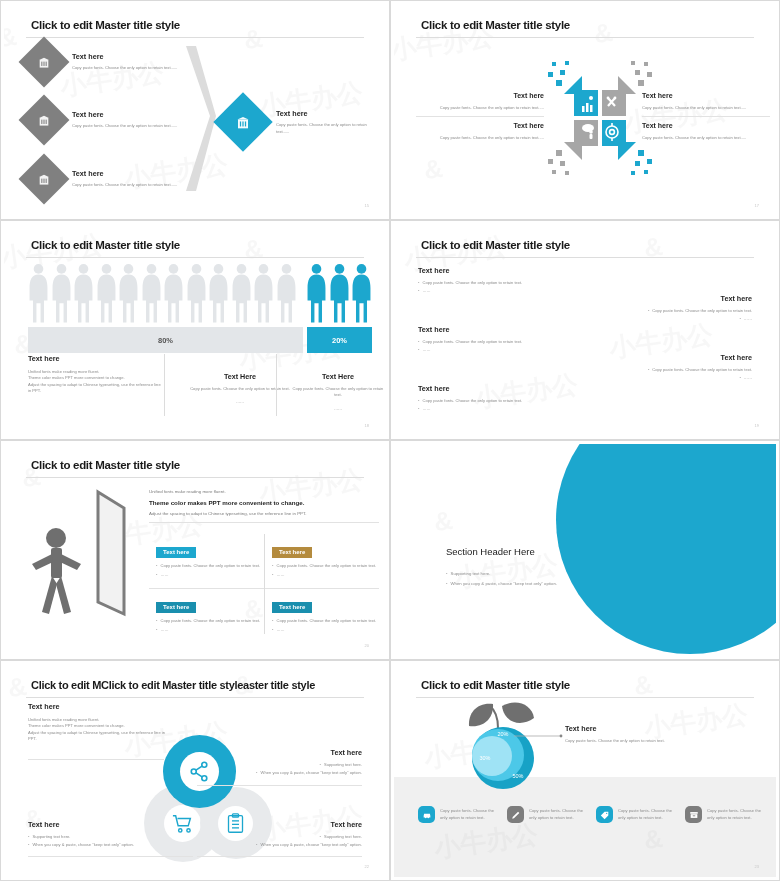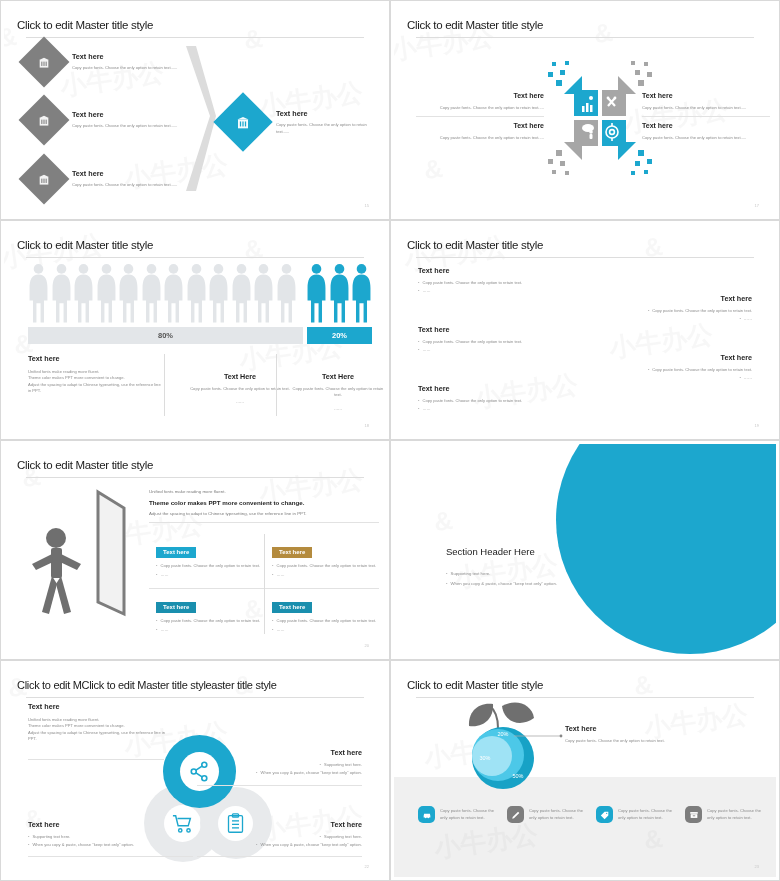--- a/index.html
+++ b/index.html
@@ -19,22 +19,22 @@
   .slide {
     position: relative;
     background: #fff;
     border: 1px solid #d9d9d9;
     overflow: hidden;
   }
   .inner { position: absolute; inset: 3px; background: #fff; overflow: hidden; }
 
   
   .s-title {
-    position: absolute; left: 13px; top: 15px;
-    font-size: 11.5px; font-weight: normal; color: #1a1a1a;
+    position: absolute; left: 27px; top: 15px;
+    font-size: 11.5px; font-weight: bold; color: #1a1a1a;
     letter-spacing: -0.3px; white-space: nowrap;
   }
   .s-title.small { font-size: 11px; }
   .title-rule {
     position: absolute; left: 22px; right: 22px; top: 33px;
     height: 1px; background: #dddddd;
   }
   .pgnum {
     position: absolute; right: 17px; bottom: 8px;
     font-size: 4px; color: #c8c8c8;
@@ -69,21 +69,21 @@
   
   .xwrap { position: absolute; left: 152px; top: 44px; width: 108px; height: 140px; }
   .qtxt { position: absolute; }
   .qtxt .h-lbl { font-size: 7px; }
   .hr-thin { position: absolute; height: 1px; background: #e2e2e2; }
 
   
   .people { position: absolute; left: 24px; top: 38px; display: flex; gap: 1.5px; }
   .bar-row { position: absolute; left: 24px; top: 103px; display: flex; gap: 4px; width: 344px; }
   .bar {
-    height: 17px; display: flex; align-items: center; justify-content: center;
+    height: 26px; display: flex; align-items: center; justify-content: center;
     font-size: 7.5px; font-weight: bold;
   }
   .bar.gray { background: #e3e6e9; color: #555; flex: 0 0 275px; }
   .bar.blue { background: #1ca7ce; color: #fff; flex: 0 0 65px; }
   .vsep { position: absolute; width: 1px; background: #dcdcdc; }
   .bullet { display: flex; gap: 3px; font-size: 4.1px; color: #8c8c8c; line-height: 1.5; }
   .bullet .dot { color: #9a9a9a; }
   .bullet.rt { justify-content: flex-end; text-align: right; }
 
   

